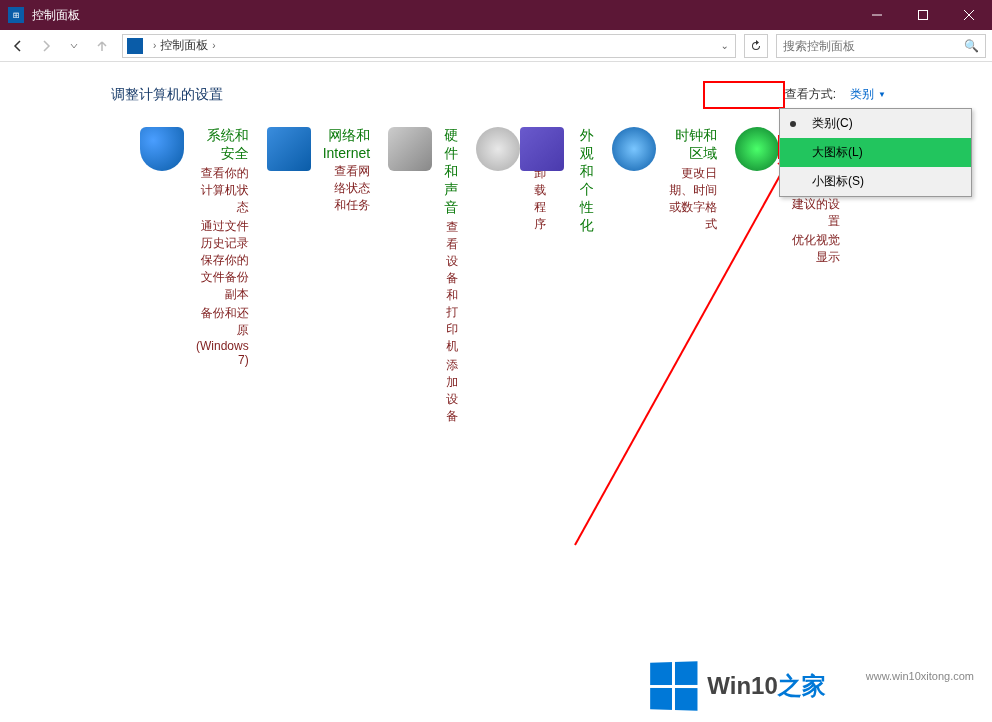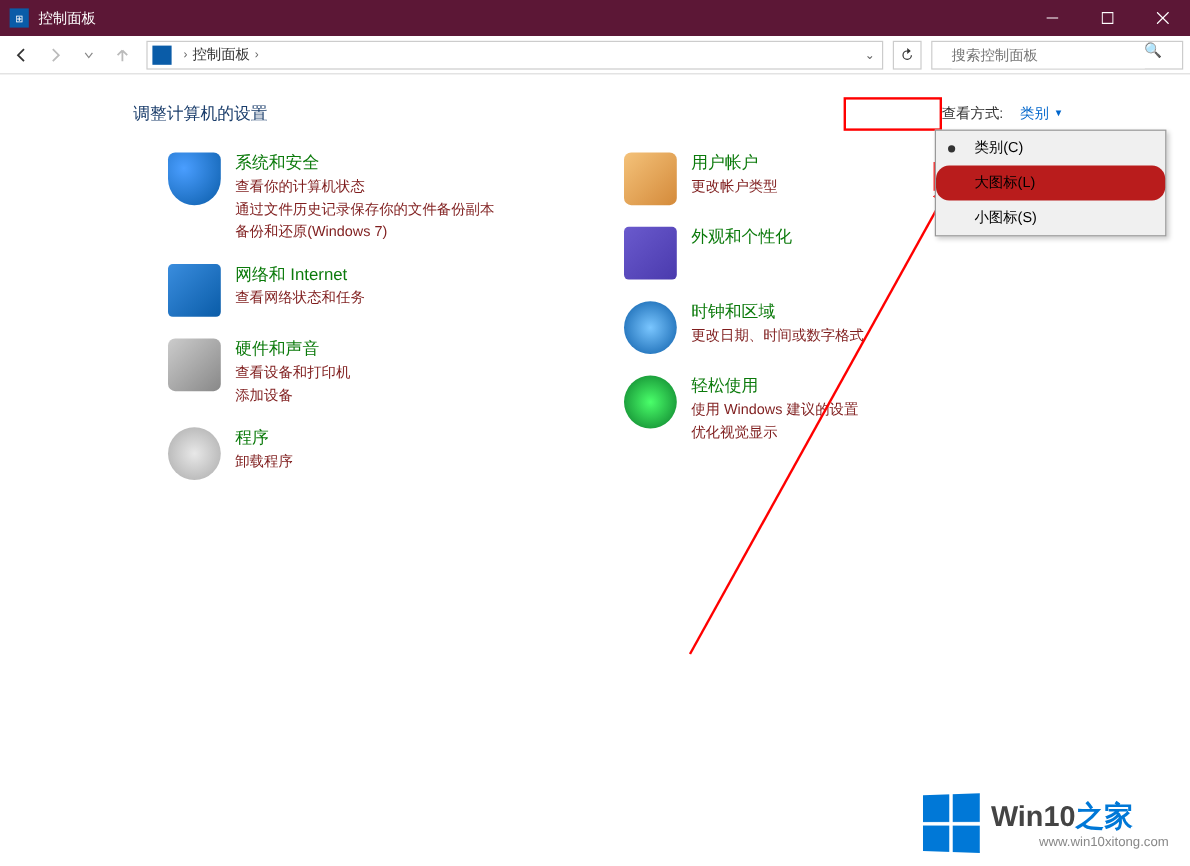--- a/index.html
+++ b/index.html
@@ -13,48 +13,48 @@
 .toolbar { height: 32px; background: #fff; border-bottom: 1px solid #ddd; display: flex; align-items: center; padding: 0 6px; gap: 4px; }
 .toolbar .nav-btn { width: 24px; height: 24px; display: flex; align-items: center; justify-content: center; color: #999; }
 .toolbar .nav-btn.active { color: #333; }
 .addressbar { flex: 1; height: 24px; border: 1px solid #ccc; display: flex; align-items: center; padding: 0 4px; margin: 0 4px; }
 .addressbar .addr-icon { width: 16px; height: 16px; background: #0a5ca8; margin-right: 6px; }
 .addressbar .crumb { font-size: 12px; color: #333; }
 .addressbar .chev { margin: 0 4px; color: #666; font-size: 10px; }
 .addressbar .spacer { flex: 1; }
 .addressbar .dd { color: #666; font-size: 10px; margin-right: 2px; }
 .refresh-btn { width: 24px; height: 24px; display: flex; align-items: center; justify-content: center; border: 1px solid #ccc; color: #333; }
-.searchbox { width: 210px; height: 24px; border: 1px solid #ccc; display: flex; padding: 0 16px; color: #888; margin-left: 4px; }
+.searchbox { width: 210px; height: 24px; border: 1px solid #ccc; display: flex; align-items: center; padding: 0 6px; color: #888; margin-left: 4px; }
 .searchbox input { border: none; outline: none; flex: 1; font-size: 12px; font-family: inherit; }
 .searchbox .search-icon { color: #888; }
 .content { position: relative; padding: 20px 40px; height: calc(100% - 62px); }
 .header-row { display: flex; align-items: center; margin-bottom: 20px; margin-left: 71px; margin-right: 60px; }
 .page-title { font-size: 14px; color: #1a3d6b; flex: 1; }
 .view-area { display: flex; align-items: flex-end; position: relative; }
 .view-label { font-size: 12px; color: #333; padding: 4px 8px; }
 .view-dropdown { font-size: 12px; color: #0066cc; padding: 4px 6px; display: flex; align-items: center; gap: 4px; }
 .view-dropdown .dd-arrow { font-size: 8px; color: #0066cc; }
 .dropdown-menu { position: absolute; top: 26px; right: -80px; width: 193px; background: #f0f0f0; border: 1px solid #999; box-shadow: 2px 2px 4px rgba(0,0,0,0.2); z-index: 10; }
 .dropdown-menu .item { padding: 6px 10px 6px 32px; font-size: 12px; position: relative; }
-.dropdown-menu .item.selected { background: #b91c1c; border-radius: 11px; }
+.dropdown-menu .item.selected { background: #22c55e; }
 .dropdown-menu .item .radio { position: absolute; left: 10px; top: 50%; transform: translateY(-50%); width: 6px; height: 6px; border-radius: 50%; background: #333; }
 .categories { display: flex; gap: 60px; margin-left: 100px; }
-.col { display: flex; flex-direction: column; gap: 18px; width: 320px; }
+.col { display: flex; flex-direction: row; gap: 18px; width: 320px; text-align: right; }
 .category { display: flex; gap: 12px; }
 .cat-icon { width: 44px; height: 44px; flex-shrink: 0; }
 .cat-body { display: flex; flex-direction: column; gap: 2px; }
 .cat-title { color: #0b7a0b; font-size: 14px; }
 .cat-link { color: #7f1d1d; font-size: 12px; cursor: pointer; }
 .highlight-box1 { position: absolute; border: 2px solid #ff0000; pointer-events: none; }
 .highlight-box2 { position: absolute; border: 2px solid #ff0000; pointer-events: none; }
 .arrow-line { position: absolute; pointer-events: none; }
 .watermark { position: absolute; right: 18px; bottom: 12px; display: flex; align-items: center; gap: 10px; }
 .watermark .win-logo { width: 48px; height: 48px; display: grid; grid-template-columns: 1fr 1fr; grid-template-rows: 1fr 1fr; gap: 3px; transform: perspective(120px) rotateY(-10deg); }
 .watermark .win-logo div { background: #0078d7; }
-.watermark .wm-text { display: flex; flex-direction: column; }
+.watermark .wm-text { display: flex; flex-direction: row; }
 .watermark .wm-title { font-size: 24px; font-weight: bold; color: #444; }
 .watermark .wm-title .accent { color: #0078d7; }
 .watermark .wm-url { font-size: 11px; color: #888; padding-left: 40px; }
 
 .icon-shield { background: radial-gradient(circle at 30% 30%, #4a9eff, #0a5ca8); border-radius: 6px 6px 50% 50%; position: relative; }
 .icon-network { background: linear-gradient(135deg, #3a8dde, #0a5ca8); border-radius: 4px; position: relative; }
 .icon-hardware { background: linear-gradient(135deg, #ccc, #888); border-radius: 6px; }
 .icon-programs { background: radial-gradient(circle, #e8e8e8, #aaa); border-radius: 50%; position: relative; }
 .icon-users { background: linear-gradient(135deg, #f4c27a, #d48a3a); border-radius: 6px; }
 .icon-appearance { background: linear-gradient(135deg, #6a5acd, #4a3aad); border-radius: 4px; }
@@ -181,27 +181,20 @@
         <div class="cat-icon icon-programs"></div>
         <div class="cat-body">
           <div class="cat-title">程序</div>
           <div class="cat-link">卸载程序</div>
         </div>
       </div>
     </div>
 
     <div class="col">
       <div class="category">
-        <div class="cat-icon icon-users"></div>
-        <div class="cat-body">
-          <div class="cat-title">用户帐户</div>
-          <div class="cat-link">更改帐户类型</div>
-        </div>
-      </div>
-      <div class="category">
         <div class="cat-icon icon-appearance"></div>
         <div class="cat-body">
           <div class="cat-title">外观和个性化</div>
         </div>
       </div>
       <div class="category">
         <div class="cat-icon icon-clock"></div>
         <div class="cat-body">
           <div class="cat-title">时钟和区域</div>
           <div class="cat-link">更改日期、时间或数字格式</div>

